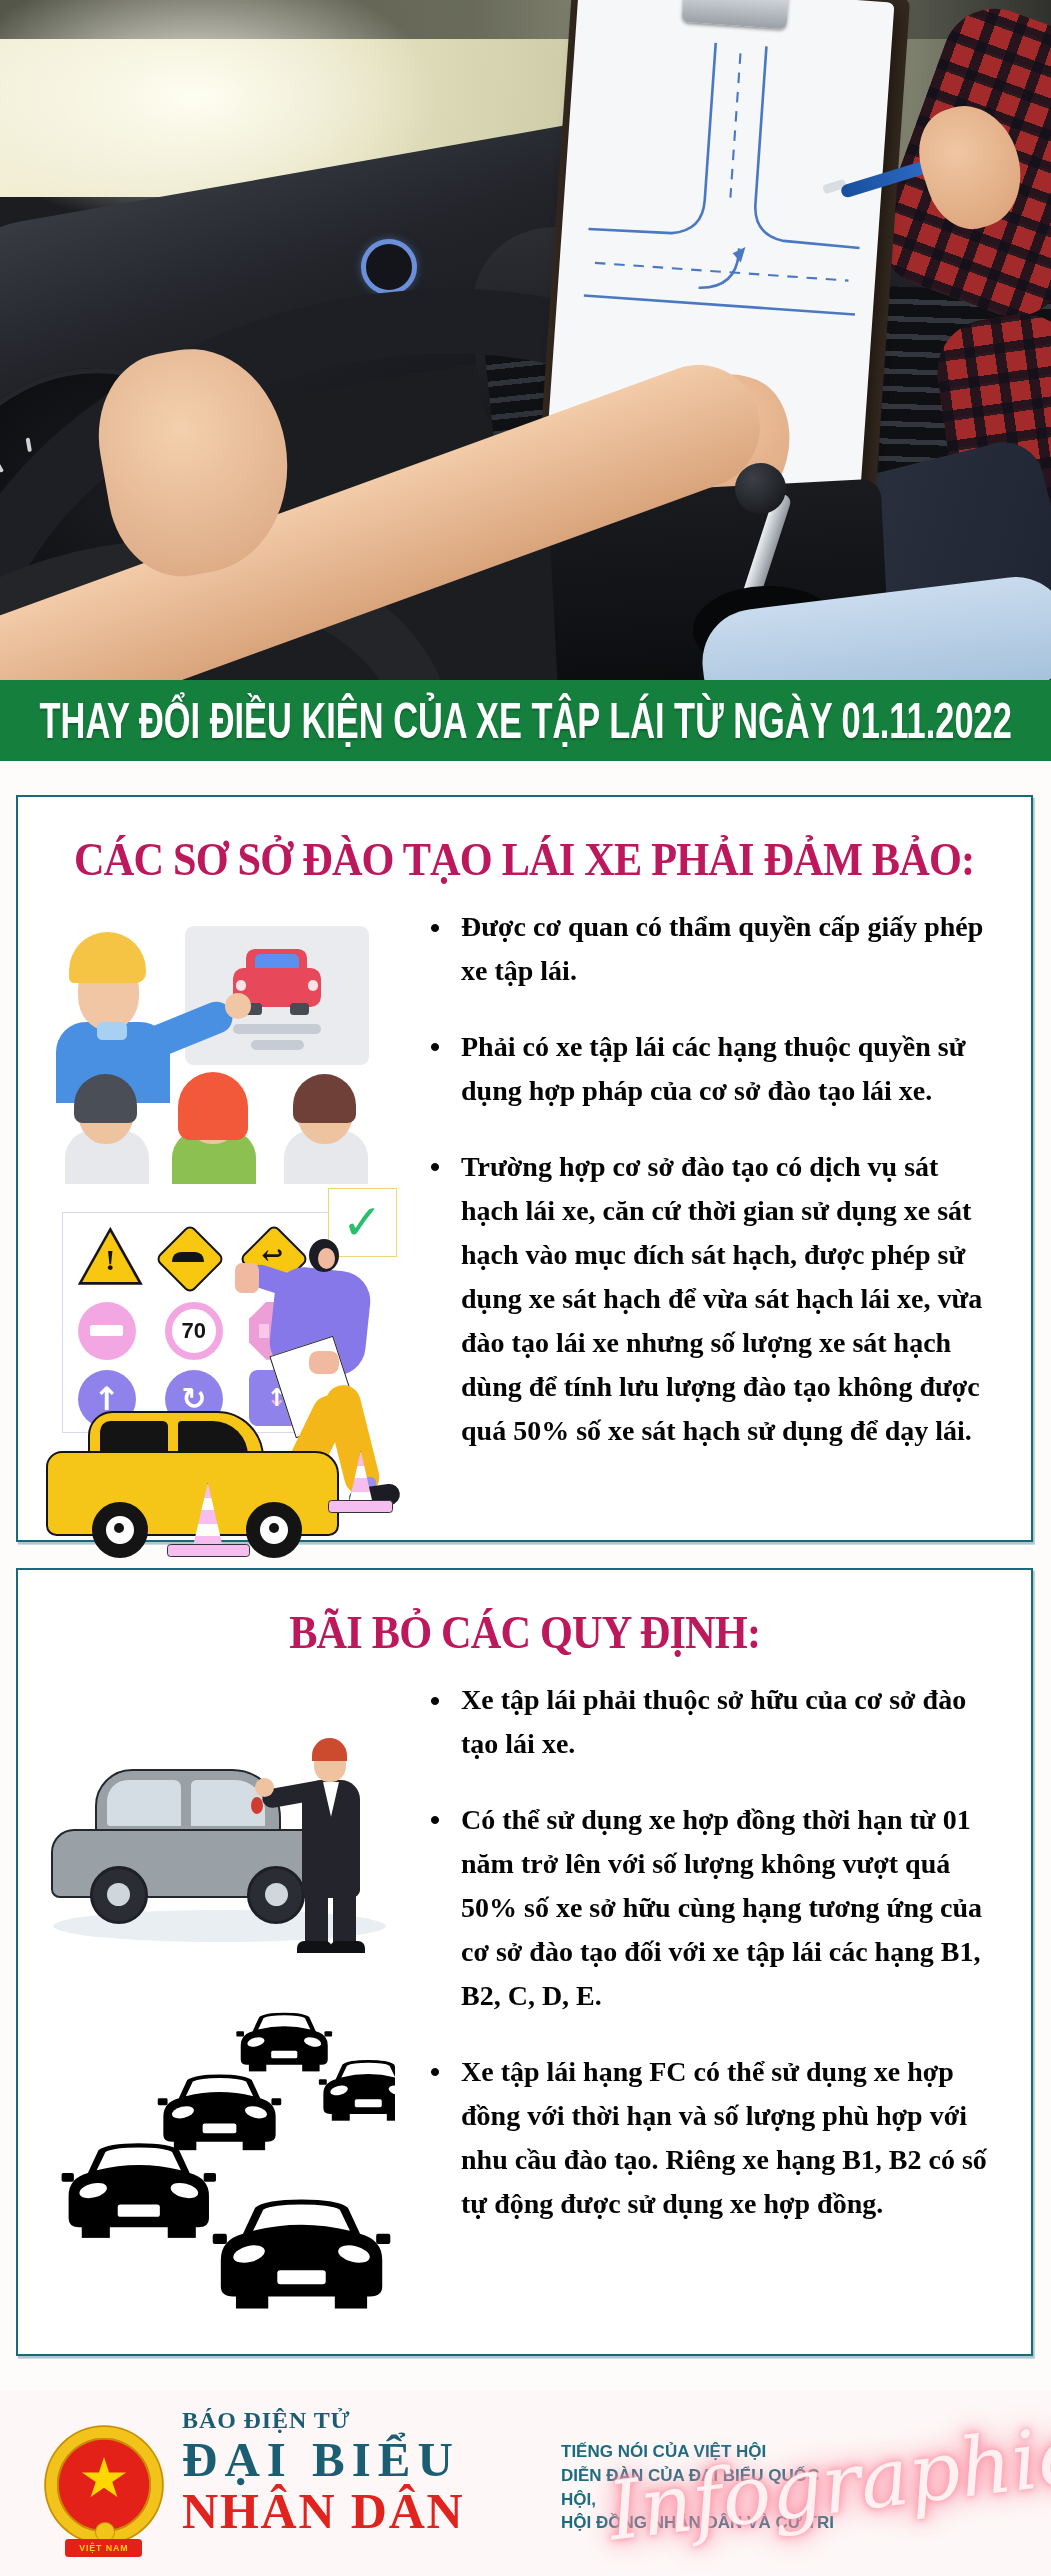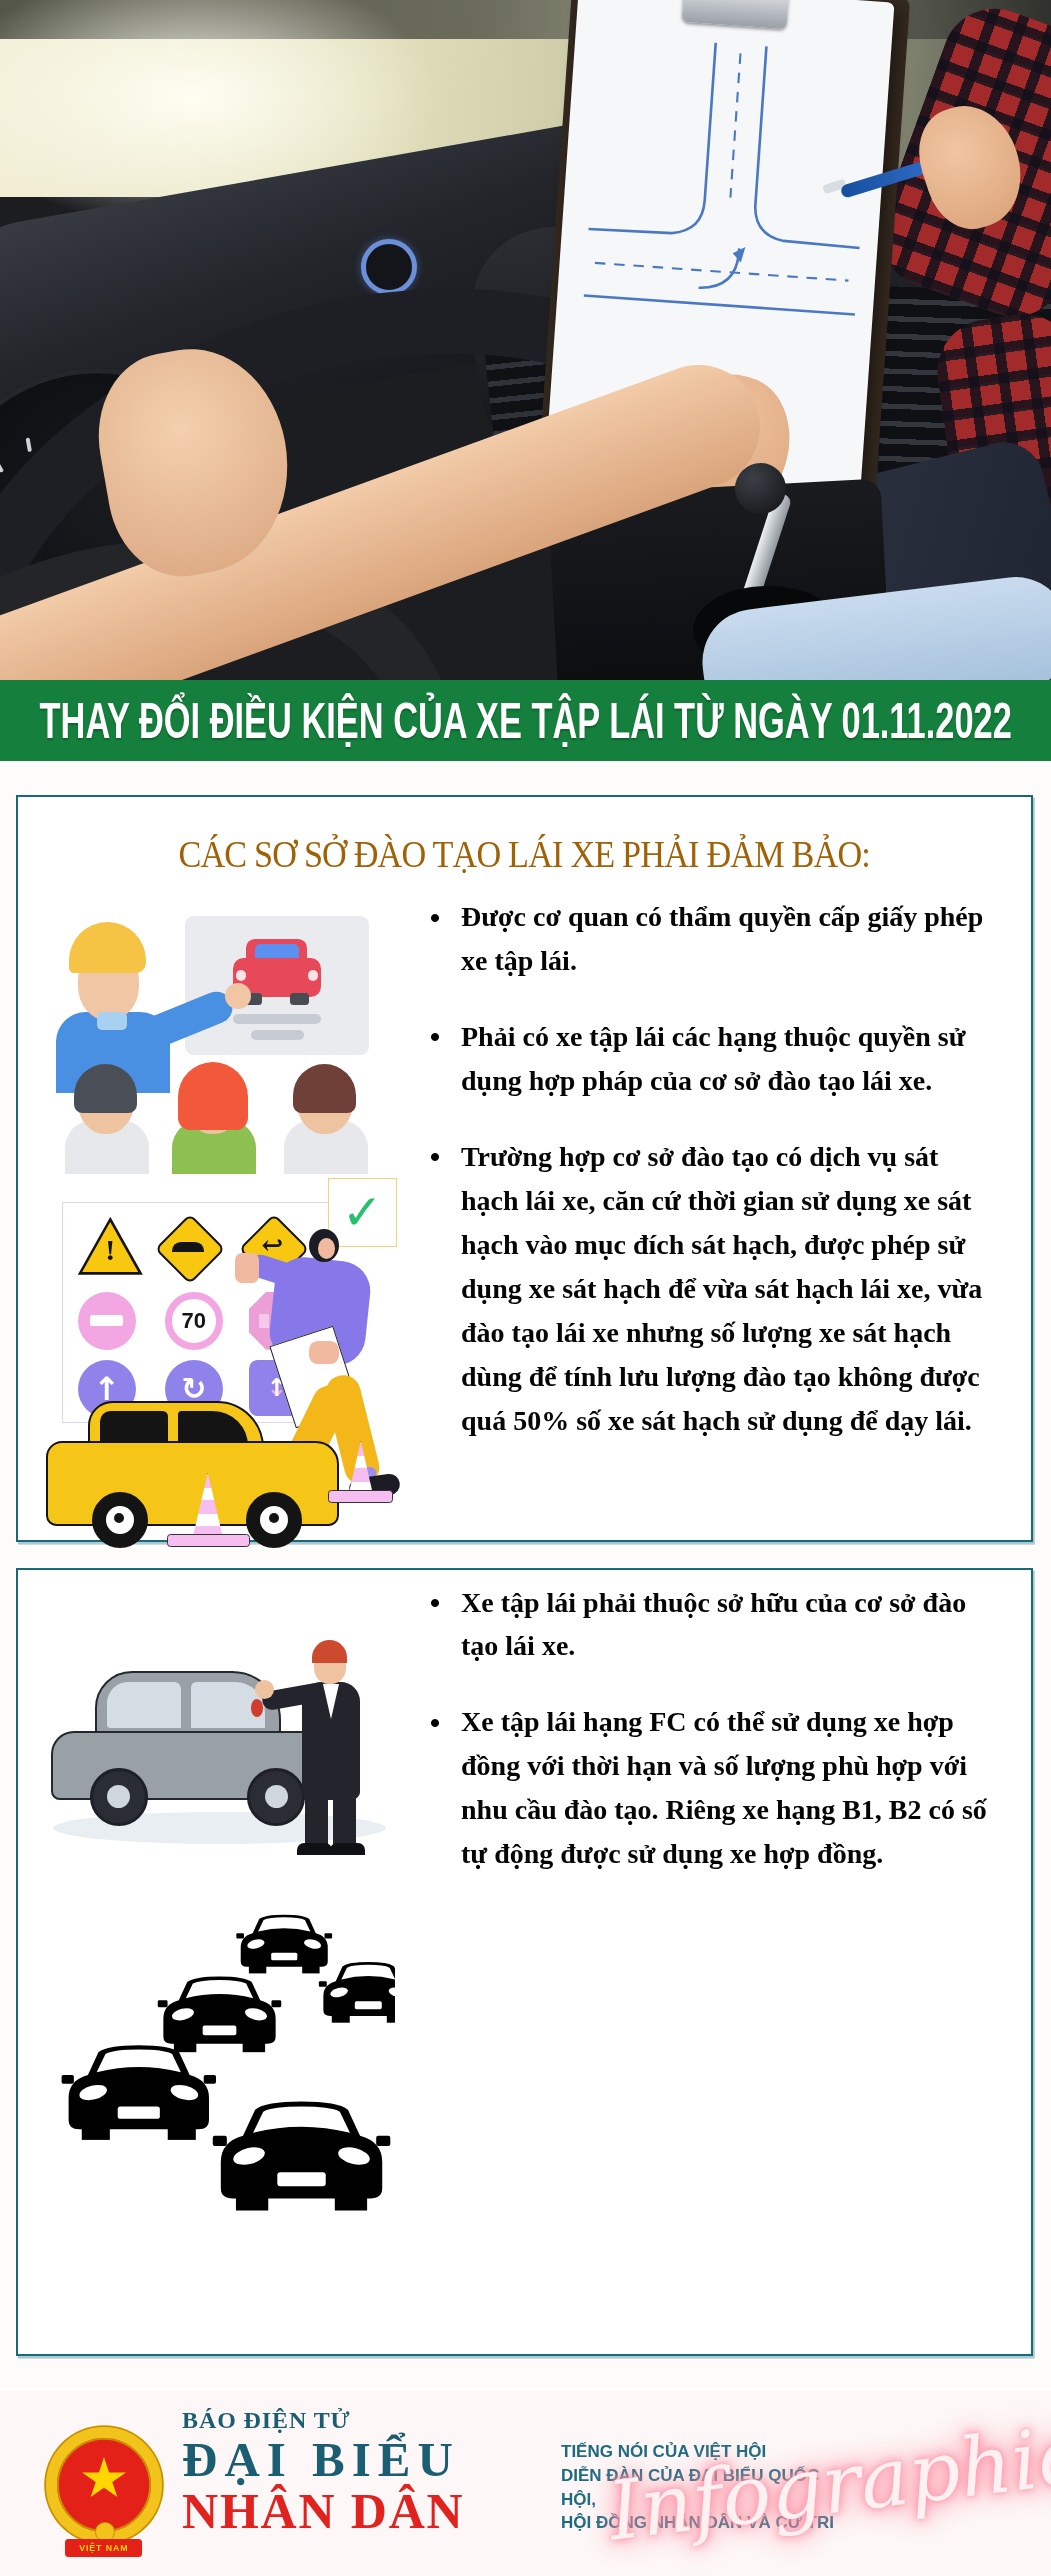--- a/index.html
+++ b/index.html
@@ -74,21 +74,21 @@
     display:flex;align-items:center;justify-content:center;}
   .banner-text{display:inline-block;color:#ffffff;font-family:"Liberation Sans","DejaVu Sans",sans-serif;
     font-weight:800;font-size:43px;white-space:nowrap;transform:scaleX(.8) scaleY(1.18);
     text-shadow:0 1.8px 1.8px rgba(0,0,0,.25);}
 
   
   .card{position:absolute;left:16px;width:1017px;background:#ffffff;border:2.6px solid #176a7a;
     box-shadow:1.8px 2.6px 0 rgba(23,106,122,.35);box-sizing:border-box;}
   .card1{top:795px;height:747px;}
   .card2{top:1568px;height:788px;}
-  .card-header{margin:35px 0 8.8px 0;text-align:center;color:#a16207;font-weight:400;font-size:38px;
+  .card-header{margin:35px 0 8.8px 0;text-align:center;color:#be185d;font-weight:700;font-size:47px;
     letter-spacing:-0.9px;}
   .card-header>span{display:inline-block;transform:scaleX(.9);white-space:nowrap;}
   .card-body{display:flex;padding:0 21px 0 26px;}
   .illus-col{width:358px;flex:none;position:relative;}
   .bullets-col{flex:1;padding:10.5px 16px 0 26px;}
   ul.bullets{list-style:none;margin:0;padding:0;}
   ul.bullets li{position:relative;margin:0 0 32px 0;padding-left:33px;color:#050505;
     font-weight:700;font-size:28px;line-height:1.57;}
   ul.bullets li::before{content:"•";position:absolute;left:1.8px;top:-1.8px;font-size:30px;}
 
@@ -381,20 +381,21 @@
         <ul class="bullets">
           <li>Được cơ quan có thẩm quyền cấp giấy phép xe tập lái.</li>
           <li>Phải có xe tập lái các hạng thuộc quyền sử dụng hợp pháp của cơ sở đào tạo lái xe.</li>
           <li>Trường hợp cơ sở đào tạo có dịch vụ sát hạch lái xe, căn cứ thời gian sử dụng xe sát hạch vào mục đích sát hạch, được phép sử dụng xe sát hạch để vừa sát hạch lái xe, vừa đào tạo lái xe nhưng số lượng xe sát hạch dùng để tính lưu lượng đào tạo không được quá 50% số xe sát hạch sử dụng để dạy lái.</li>
         </ul>
       </div>
     </div>
   </div>
 
   <div class="card card2">
+    <div class="card-header"><span>BÃI BỎ CÁC QUY ĐỊNH:</span></div>
     <div class="card-body">
       <div class="illus-col">
 
         <div class="illus sedan">
           <div class="sd-shadow"></div>
           <div class="sd-roof"></div>
           <div class="sd-glass"></div>
           <div class="sd-glass2"></div>
           <div class="sd-body"></div>
           <div class="sd-wheel" style="left:46px;"></div>
@@ -435,20 +436,21 @@
             <use href="#fcar" transform="translate(128,98) scale(0.80)"></use>
             <use href="#fcar" transform="translate(18,176) scale(1.00)"></use>
             <use href="#fcar" transform="translate(190,240) scale(1.15)"></use>
           </svg>
         </div>
       </div>
 
       <div class="bullets-col">
         <ul class="bullets">
           <li>Xe tập lái phải thuộc sở hữu của cơ sở đào tạo lái xe.</li>
+          <li>Có thể sử dụng xe hợp đồng thời hạn từ 01 năm trở lên với số lượng không vượt quá 50% số xe sở hữu cùng hạng tương ứng của cơ sở đào tạo đối với xe tập lái các hạng B1, B2, C, D, E.</li>
           <li>Xe tập lái hạng FC có thể sử dụng xe hợp đồng với thời hạn và số lượng phù hợp với nhu cầu đào tạo. Riêng xe hạng B1, B2 có số tự động được sử dụng xe hợp đồng.</li>
         </ul>
       </div>
     </div>
   </div>
 
   <div class="footer">
     <div class="emblem">
       <div class="wreath"></div>
       <div class="star"></div>

